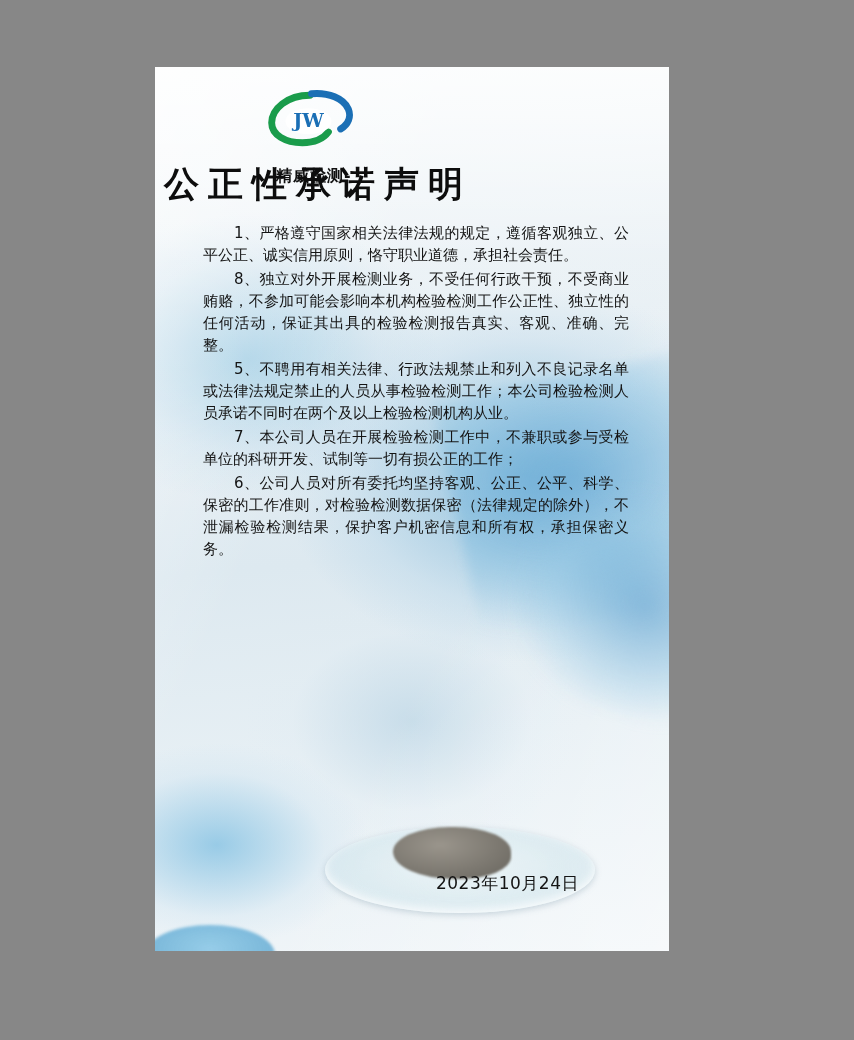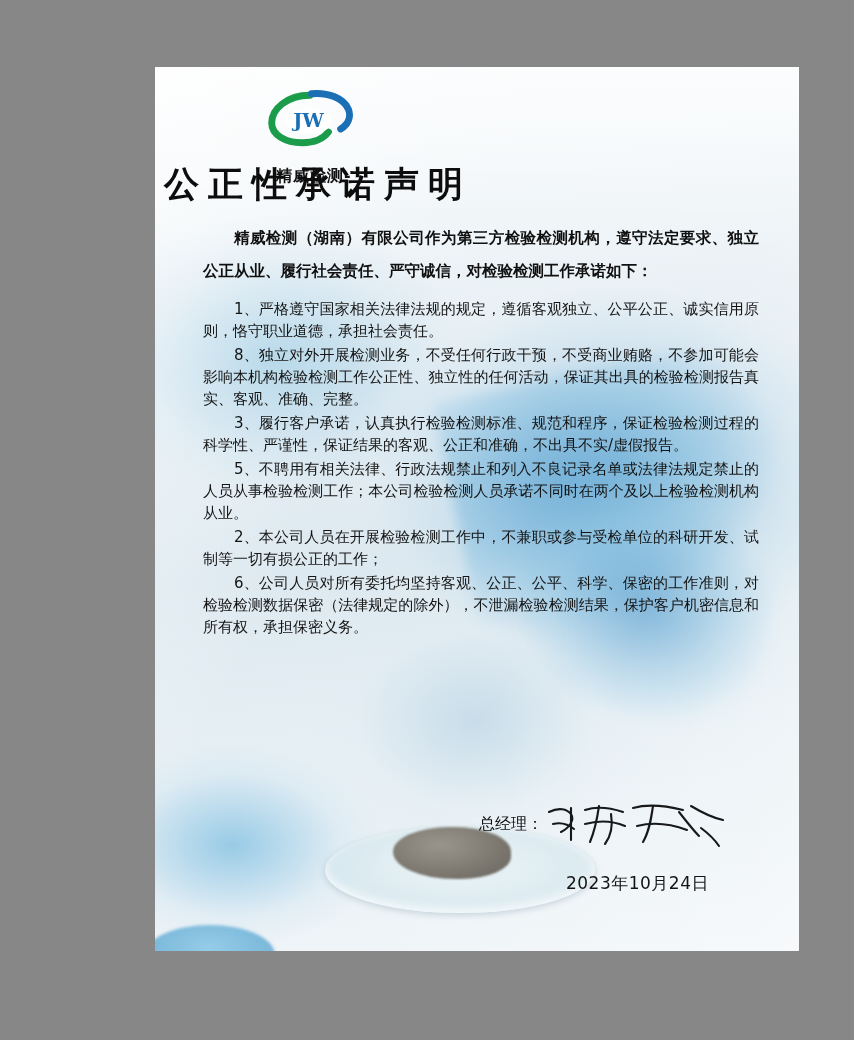--- a/index.html
+++ b/index.html
@@ -10,21 +10,21 @@
     width: 854px;
     height: 1040px;
     background: #878787;
     font-family: "DejaVu Sans", "Liberation Sans", sans-serif;
     overflow: hidden;
   }
   .page {
     position: absolute;
     left: 155px;
     top: 67px;
-    width: 644px;
+    width: 514px;
     height: 884px;
     background: #4d7c0f;
     overflow: hidden;
   }
   
   .bg {
     position: absolute;
     inset: 0;
     background:
       radial-gradient(ellipse 240px 180px at 18% 33%, rgba(150,200,225,0.85) 0%, rgba(190,218,235,0.35) 55%, rgba(235,242,246,0) 80%),
@@ -209,48 +209,24 @@
           <ellipse cx="58" cy="40" rx="30" ry="17" fill="#ffffff" opacity="0.92"></ellipse>
           <text x="58" y="48" font-family="DejaVu Serif, serif" font-size="25" font-weight="bold" fill="#1b6fb5" text-anchor="middle">JW</text>
         </svg>
       </div>
       <div class="logo-text">-精威检测-</div>
     </div>
 
     <div class="doc-title">公正性承诺声明</div>
 
     <div class="body-area">
-      <p class="lead">精威检测（湖南）有限公司作为第三方检验检测机构，遵守法定要求、独立公正从业、履行社会责任、严守诚信，对检验检测工作承诺如下：</p>
       <p class="para">1、严格遵守国家相关法律法规的规定，遵循客观独立、公平公正、诚实信用原则，恪守职业道德，承担社会责任。</p>
       <p class="para">8、独立对外开展检测业务，不受任何行政干预，不受商业贿赂，不参加可能会影响本机构检验检测工作公正性、独立性的任何活动，保证其出具的检验检测报告真实、客观、准确、完整。</p>
-      <p class="para">3、履行客户承诺，认真执行检验检测标准、规范和程序，保证检验检测过程的科学性、严谨性，保证结果的客观、公正和准确，不出具不实/虚假报告。</p>
       <p class="para">5、不聘用有相关法律、行政法规禁止和列入不良记录名单或法律法规定禁止的人员从事检验检测工作；本公司检验检测人员承诺不同时在两个及以上检验检测机构从业。</p>
-      <p class="para">2、本公司人员在开展检验检测工作中，不兼职或参与受检单位的科研开发、试制等一切有损公正的工作；</p>
+      <p class="para">7、本公司人员在开展检验检测工作中，不兼职或参与受检单位的科研开发、试制等一切有损公正的工作；</p>
       <p class="para">6、公司人员对所有委托均坚持客观、公正、公平、科学、保密的工作准则，对检验检测数据保密（法律规定的除外），不泄漏检验检测结果，保护客户机密信息和所有权，承担保密义务。</p>
     </div>
 
-    <div class="sign-row">
-      <div class="sign-label">总经理：</div>
-      <div class="signature">
-        <svg viewBox="0 0 190 54" width="190" height="54" aria-hidden="true">
-          <g fill="none" stroke="#17181a" stroke-width="2.1" stroke-linecap="round" stroke-linejoin="round">
-            <path d="M8 14 C18 9 26 11 30 16 C34 22 28 30 20 34"></path>
-            <path d="M12 26 C20 24 27 26 33 31"></path>
-            <path d="M30 10 L30 42"></path>
-            <path d="M44 12 C56 8 70 10 82 14"></path>
-            <path d="M58 8 C56 22 54 32 49 44"></path>
-            <path d="M44 26 C58 22 72 23 84 28"></path>
-            <path d="M70 16 C72 28 70 38 64 46"></path>
-            <path d="M92 10 C106 6 126 8 142 12"></path>
-            <path d="M112 8 C110 22 108 34 102 44"></path>
-            <path d="M96 28 C112 24 130 26 146 32"></path>
-            <path d="M138 14 C146 24 152 32 158 38"></path>
-            <path d="M150 8 C160 14 172 20 182 22"></path>
-            <path d="M160 30 C168 36 174 42 178 48"></path>
-          </g>
-        </svg>
-      </div>
-    </div>
 
     <div class="date-row">2023年10月24日</div>
 
   </div>
 </div>
 
 </body></html>

